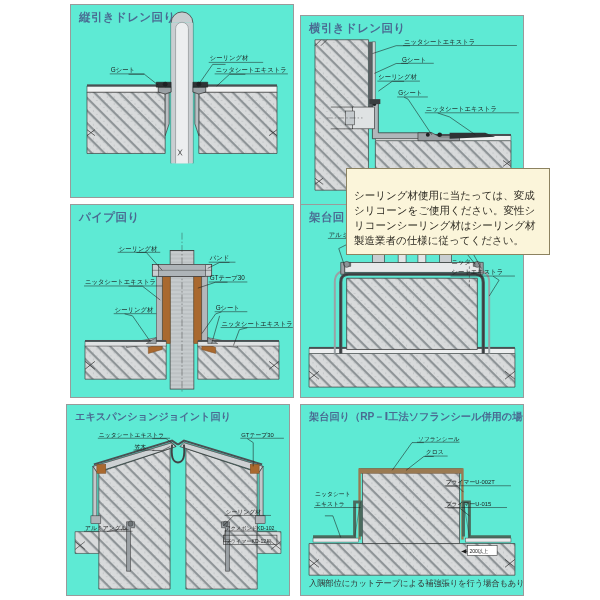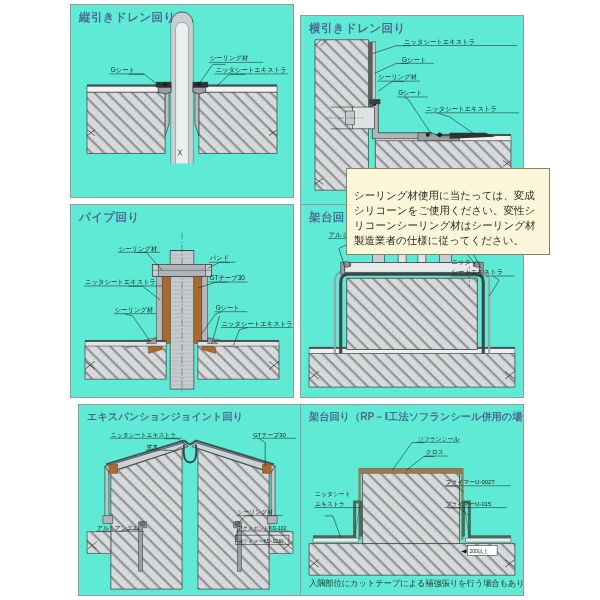--- a/index.html
+++ b/index.html
@@ -9,21 +9,21 @@
     color:#231f20;
   }
   .sheet{position:absolute;left:0;top:0;width:600px;height:600px;background:#fff;}
 
   
   .panel{position:absolute;background:#5eead4;border:1px solid #9a9a9a;box-sizing:border-box;overflow:hidden;}
   .p-tl{left:70px;  top:4px;   width:224px;height:194px;}
   .p-tr{left:300px; top:4px;   width:224px;height:194px;margin-top:11px;}
   .p-ml{left:70px;  top:204px; width:224px;height:194px;}
   .p-mr{left:300px; top:204px; width:224px;height:194px;}
-  .p-bl{left:78px;  top:404px; width:224px;height:192px;}
+  .p-bl{left:66px;  top:404px; width:224px;height:192px;}
   .p-br{left:300px; top:404px; width:224px;height:192px;}
 
   .ptitle{
     position:absolute;left:8px;top:5px;
     font-size:11.5px;font-weight:bold;color:#4a6b92;letter-spacing:.4px;
     white-space:nowrap;
   }
   .ptitle.sm{font-size:10.2px;letter-spacing:0px;}
 
   svg.fig{position:absolute;left:0;top:0;width:100%;height:100%;display:block;}

